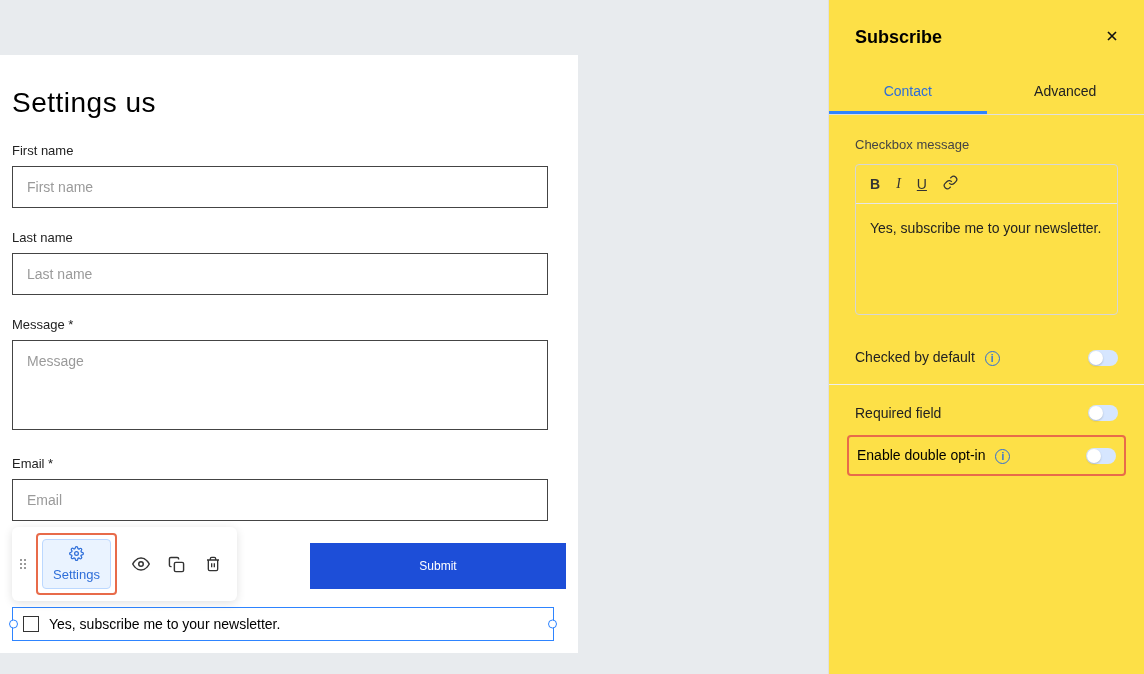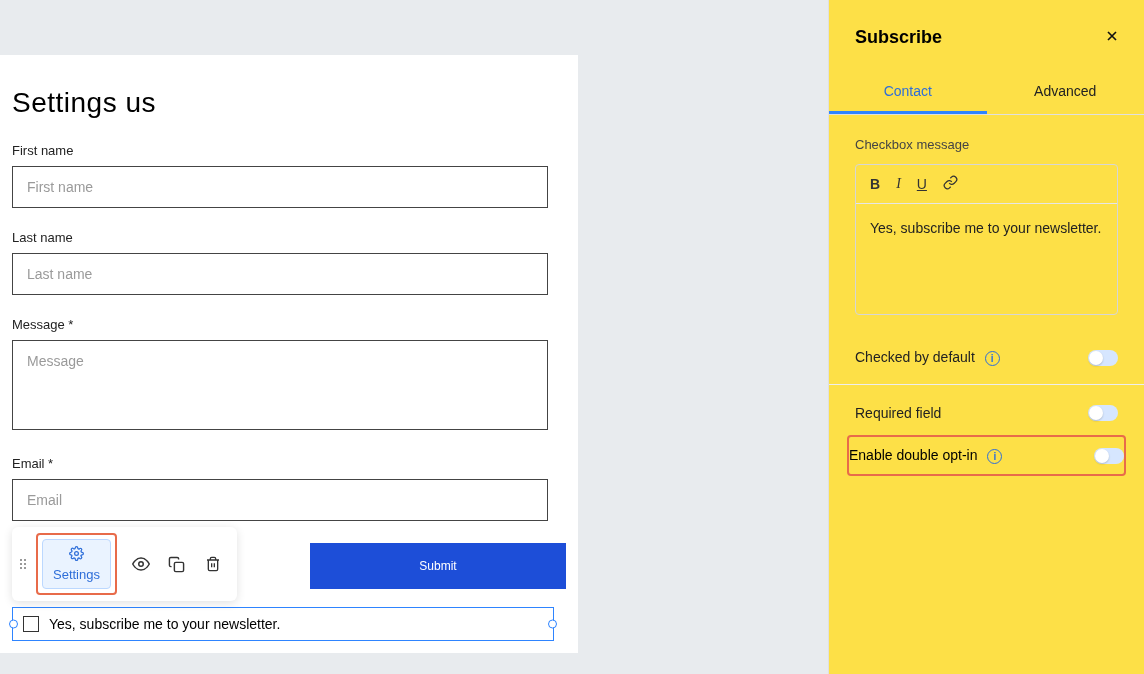--- a/index.html
+++ b/index.html
@@ -253,21 +253,21 @@
       top: 1px; left: 1px;
       box-shadow: 0 1px 2px rgba(0,0,0,0.2);
     }
     .divider {
       height: 1px; background: #eee; margin: 4px -26px 6px -26px;
     }
     .highlight-row {
       border: 2px solid #e86b4a;
       border-radius: 4px;
       margin: 0 -8px;
-      padding: 10px 0;
+      padding: 10px 8px;
       display: flex;
       align-items: center;
       justify-content: space-between;
       font-size: 14px;
     }
   </style>
 </head>
 <body>
 
 <div class="left-area">

